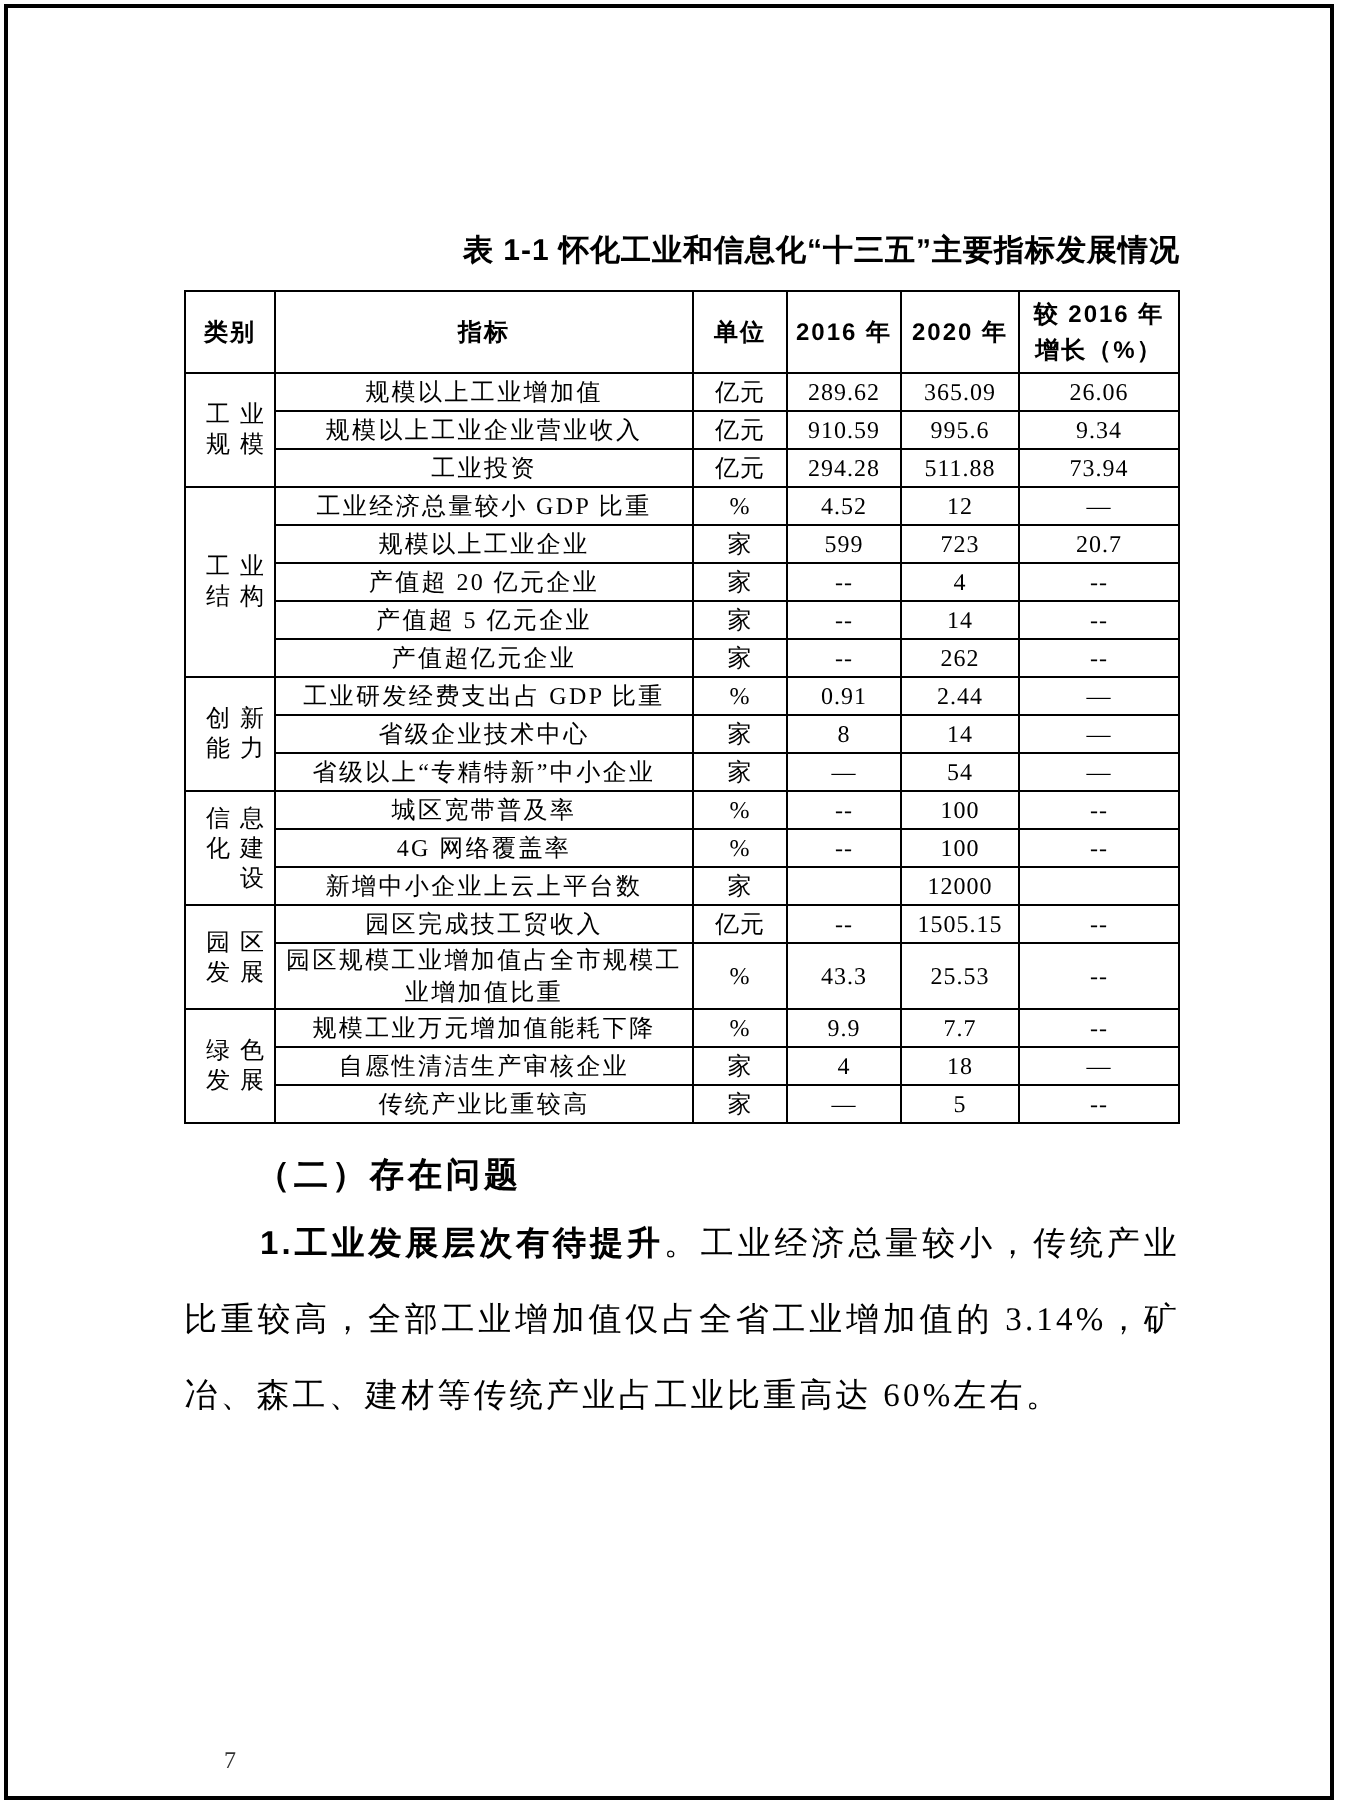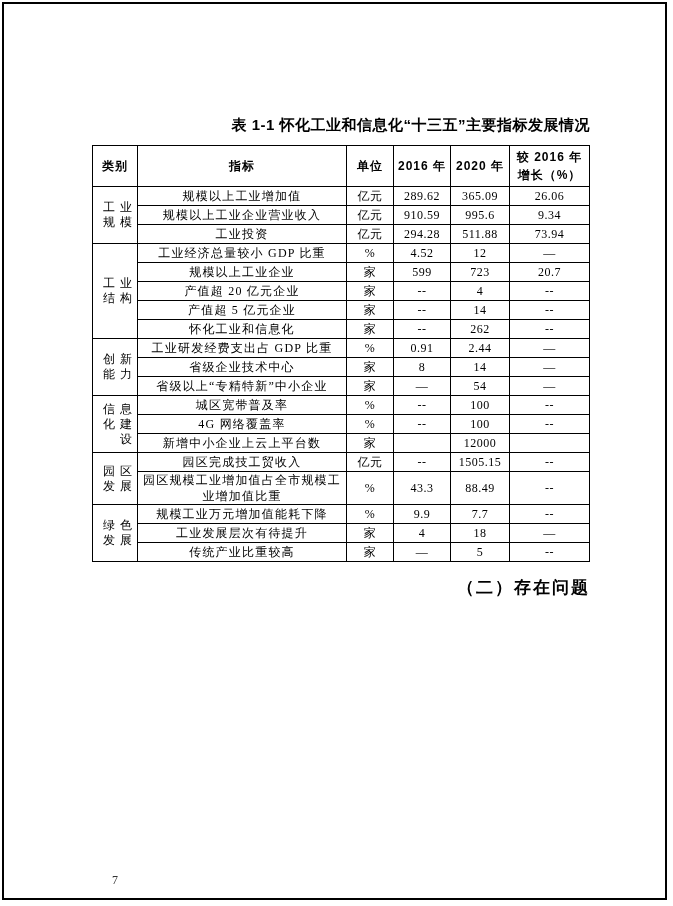--- a/index.html
+++ b/index.html
@@ -37,21 +37,21 @@
     padding: 0 1px 0 4px; word-break: break-all;
   }
   td.ind {
     text-align: center; padding: 0 2px 0 4px; letter-spacing: 1.2px;
     line-height: 16px; height: 18px; word-break: break-all;
   }
   td.num { text-align: center; letter-spacing: 0.5px; height: 18px; }
   .section-heading {
     font-family: Liberation Sans, sans-serif;
     font-weight: bold; font-size: 17px; letter-spacing: 2px;
-    margin: 14px 0 4px 0; text-indent: 36px; text-align: right;
+    margin: 14px 0 4px 0; text-indent: 36px;
   }
   .para {
     font-size: 16.5px; line-height: 38px; letter-spacing: 1.6px;
     text-align: justify; text-justify: inter-ideograph;
     text-indent: 38px; margin: 0; word-break: break-all;
   }
   .para b.lead {
     font-family: "Liberation Sans", "DejaVu Sans", sans-serif;
     font-weight: bold;
   }
@@ -135,21 +135,21 @@
           <td class="num">--</td>
         </tr>
         <tr>
           <td class="ind">产值超 5 亿元企业</td>
           <td class="num">家</td>
           <td class="num">--</td>
           <td class="num">14</td>
           <td class="num">--</td>
         </tr>
         <tr>
-          <td class="ind">怀化工业和信息化</td>
+          <td class="ind">产值超亿元企业</td>
           <td class="num">家</td>
           <td class="num">--</td>
           <td class="num">262</td>
           <td class="num">--</td>
         </tr>
         <tr>
           <td class="cat" rowspan="3">创新能力</td>
           <td class="ind">工业研发经费支出占 GDP 比重</td>
           <td class="num">%</td>
           <td class="num">0.91</td>
@@ -197,47 +197,48 @@
           <td class="ind">园区完成技工贸收入</td>
           <td class="num">亿元</td>
           <td class="num">--</td>
           <td class="num">1505.15</td>
           <td class="num">--</td>
         </tr>
         <tr>
           <td class="ind">园区规模工业增加值占全市规模工业增加值比重</td>
           <td class="num">%</td>
           <td class="num">43.3</td>
-          <td class="num">88.49</td>
+          <td class="num">25.53</td>
           <td class="num">--</td>
         </tr>
         <tr>
           <td class="cat" rowspan="3">绿色发展</td>
           <td class="ind">规模工业万元增加值能耗下降</td>
           <td class="num">%</td>
           <td class="num">9.9</td>
           <td class="num">7.7</td>
           <td class="num">--</td>
         </tr>
         <tr>
-          <td class="ind">工业发展层次有待提升</td>
+          <td class="ind">自愿性清洁生产审核企业</td>
           <td class="num">家</td>
           <td class="num">4</td>
           <td class="num">18</td>
           <td class="num">—</td>
         </tr>
         <tr>
           <td class="ind">传统产业比重较高</td>
           <td class="num">家</td>
           <td class="num">—</td>
           <td class="num">5</td>
           <td class="num">--</td>
         </tr>
       </tbody>
   </table>
 
   <div class="section-heading">（二）存在问题</div>
 
 
+  <p class="para"><b class="lead">1.工业发展层次有待提升</b><span>。工业经济总量较小，传统产业比重较高，全部工业增加值仅占全省工业增加值的 3.14%，矿冶、森工、建材等传统产业占工业比重高达 60%左右。</span></p>
 
 </div>
 
 <div class="page-num">7</div>
 
 </body></html>

